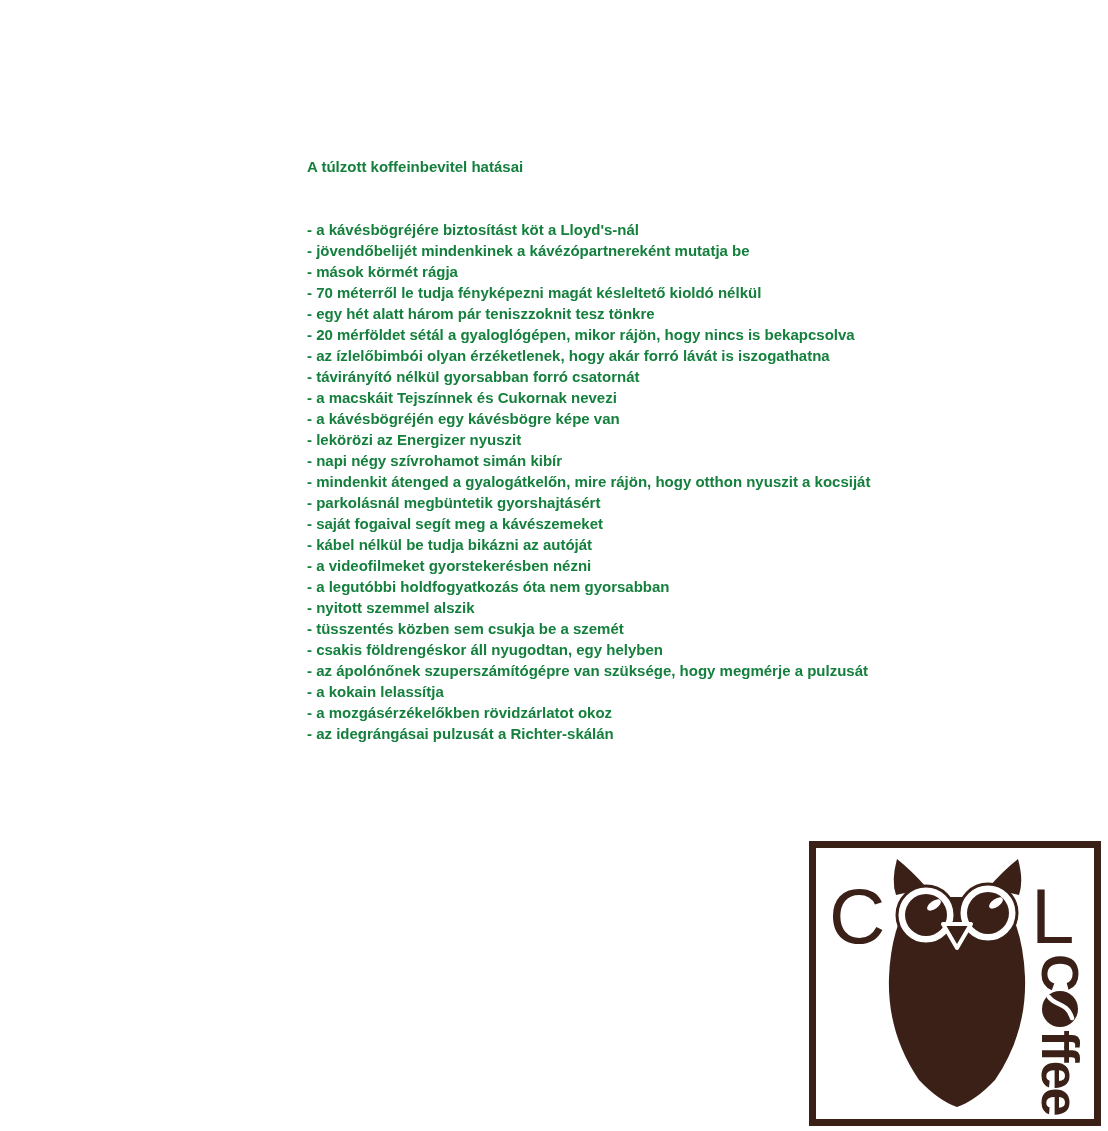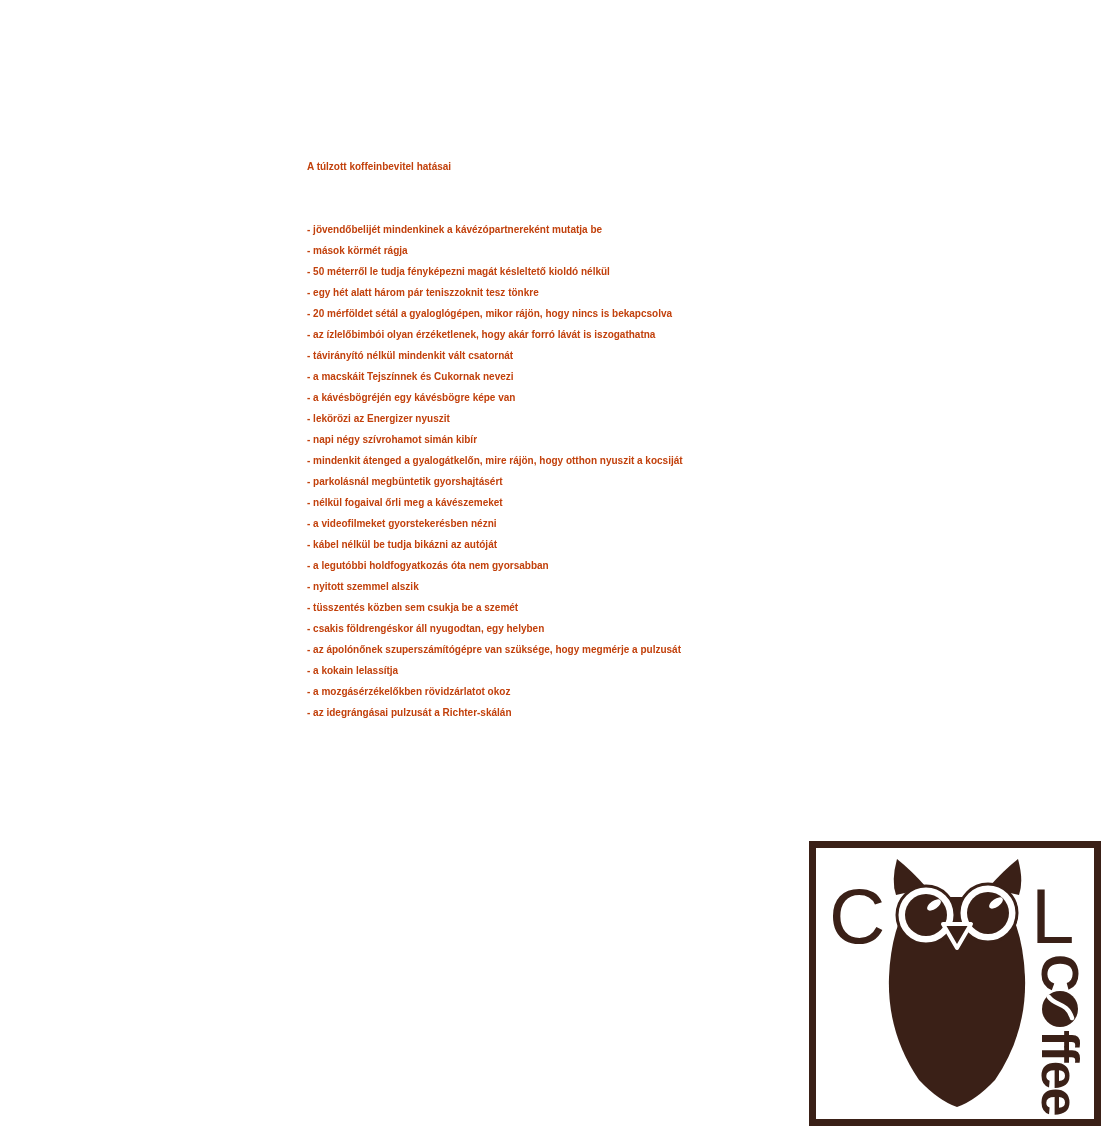--- a/index.html
+++ b/index.html
@@ -8,23 +8,23 @@
     width: 1108px; height: 1131px;
     background: #ffffff;
     position: relative;
     font-family: "Liberation Sans", sans-serif;
     overflow: hidden;
   }
   .textblock {
     position: absolute;
     left: 307px; top: 156px;
     font-weight: bold;
-    font-size: 10px;
+    font-size: 15px;
     line-height: 21px;
-    color: #c2410c;
+    color: #15803d;
     white-space: nowrap;
   }
   .line { height: 21px; }
   .blank { height: 21px; }
   .logo {
     position: absolute;
     left: 805px; top: 837px;
     width: 300px; height: 293px;
   }
   .ink   { fill: var(--brand); }
@@ -40,36 +40,37 @@
 </head>
 <body>
 
 <div class="page">
 
   <div class="textblock">
     <div class="line title">A túlzott koffeinbevitel hatásai</div>
     <div class="blank"></div>
     <div class="blank"></div>
     <div class="list">
+        <div class="line list-item">- a kávésbögréjére biztosítást köt a Lloyd's-nál</div>
         <div class="line list-item">- jövendőbelijét mindenkinek a kávézópartnereként mutatja be</div>
         <div class="line list-item">- mások körmét rágja</div>
-        <div class="line list-item">- 50 méterről le tudja fényképezni magát késleltető kioldó nélkül</div>
+        <div class="line list-item">- 70 méterről le tudja fényképezni magát késleltető kioldó nélkül</div>
         <div class="line list-item">- egy hét alatt három pár teniszzoknit tesz tönkre</div>
         <div class="line list-item">- 20 mérföldet sétál a gyaloglógépen, mikor rájön, hogy nincs is bekapcsolva</div>
         <div class="line list-item">- az ízlelőbimbói olyan érzéketlenek, hogy akár forró lávát is iszogathatna</div>
-        <div class="line list-item">- távirányító nélkül mindenkit vált csatornát</div>
+        <div class="line list-item">- távirányító nélkül gyorsabban forró csatornát</div>
         <div class="line list-item">- a macskáit Tejszínnek és Cukornak nevezi</div>
         <div class="line list-item">- a kávésbögréjén egy kávésbögre képe van</div>
         <div class="line list-item">- lekörözi az Energizer nyuszit</div>
         <div class="line list-item">- napi négy szívrohamot simán kibír</div>
         <div class="line list-item">- mindenkit átenged a gyalogátkelőn, mire rájön, hogy otthon nyuszit a kocsiját</div>
         <div class="line list-item">- parkolásnál megbüntetik gyorshajtásért</div>
-        <div class="line list-item">- nélkül fogaival őrli meg a kávészemeket</div>
+        <div class="line list-item">- saját fogaival segít meg a kávészemeket</div>
+        <div class="line list-item">- kábel nélkül be tudja bikázni az autóját</div>
         <div class="line list-item">- a videofilmeket gyorstekerésben nézni</div>
-        <div class="line list-item">- kábel nélkül be tudja bikázni az autóját</div>
         <div class="line list-item">- a legutóbbi holdfogyatkozás óta nem gyorsabban</div>
         <div class="line list-item">- nyitott szemmel alszik</div>
         <div class="line list-item">- tüsszentés közben sem csukja be a szemét</div>
         <div class="line list-item">- csakis földrengéskor áll nyugodtan, egy helyben</div>
         <div class="line list-item">- az ápolónőnek szuperszámítógépre van szüksége, hogy megmérje a pulzusát</div>
         <div class="line list-item">- a kokain lelassítja</div>
         <div class="line list-item">- a mozgásérzékelőkben rövidzárlatot okoz</div>
         <div class="line list-item">- az idegrángásai pulzusát a Richter-skálán</div>
       </div>
   </div>

